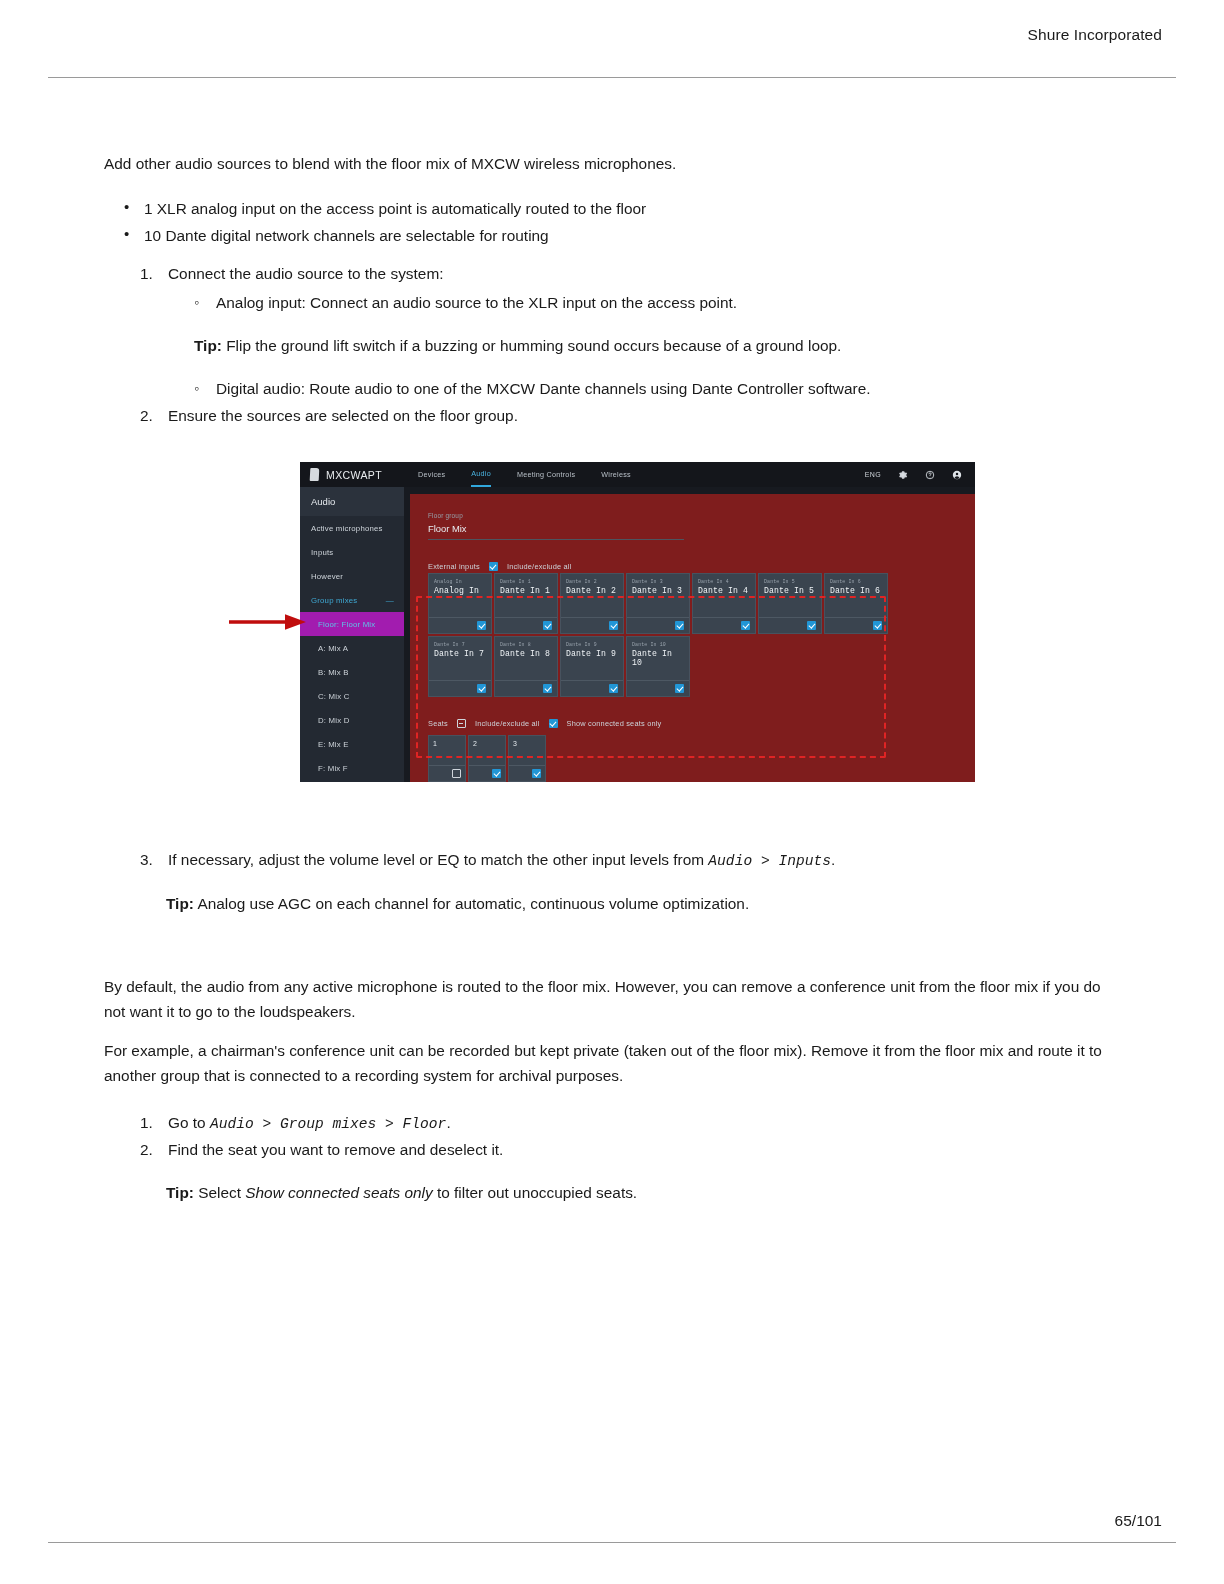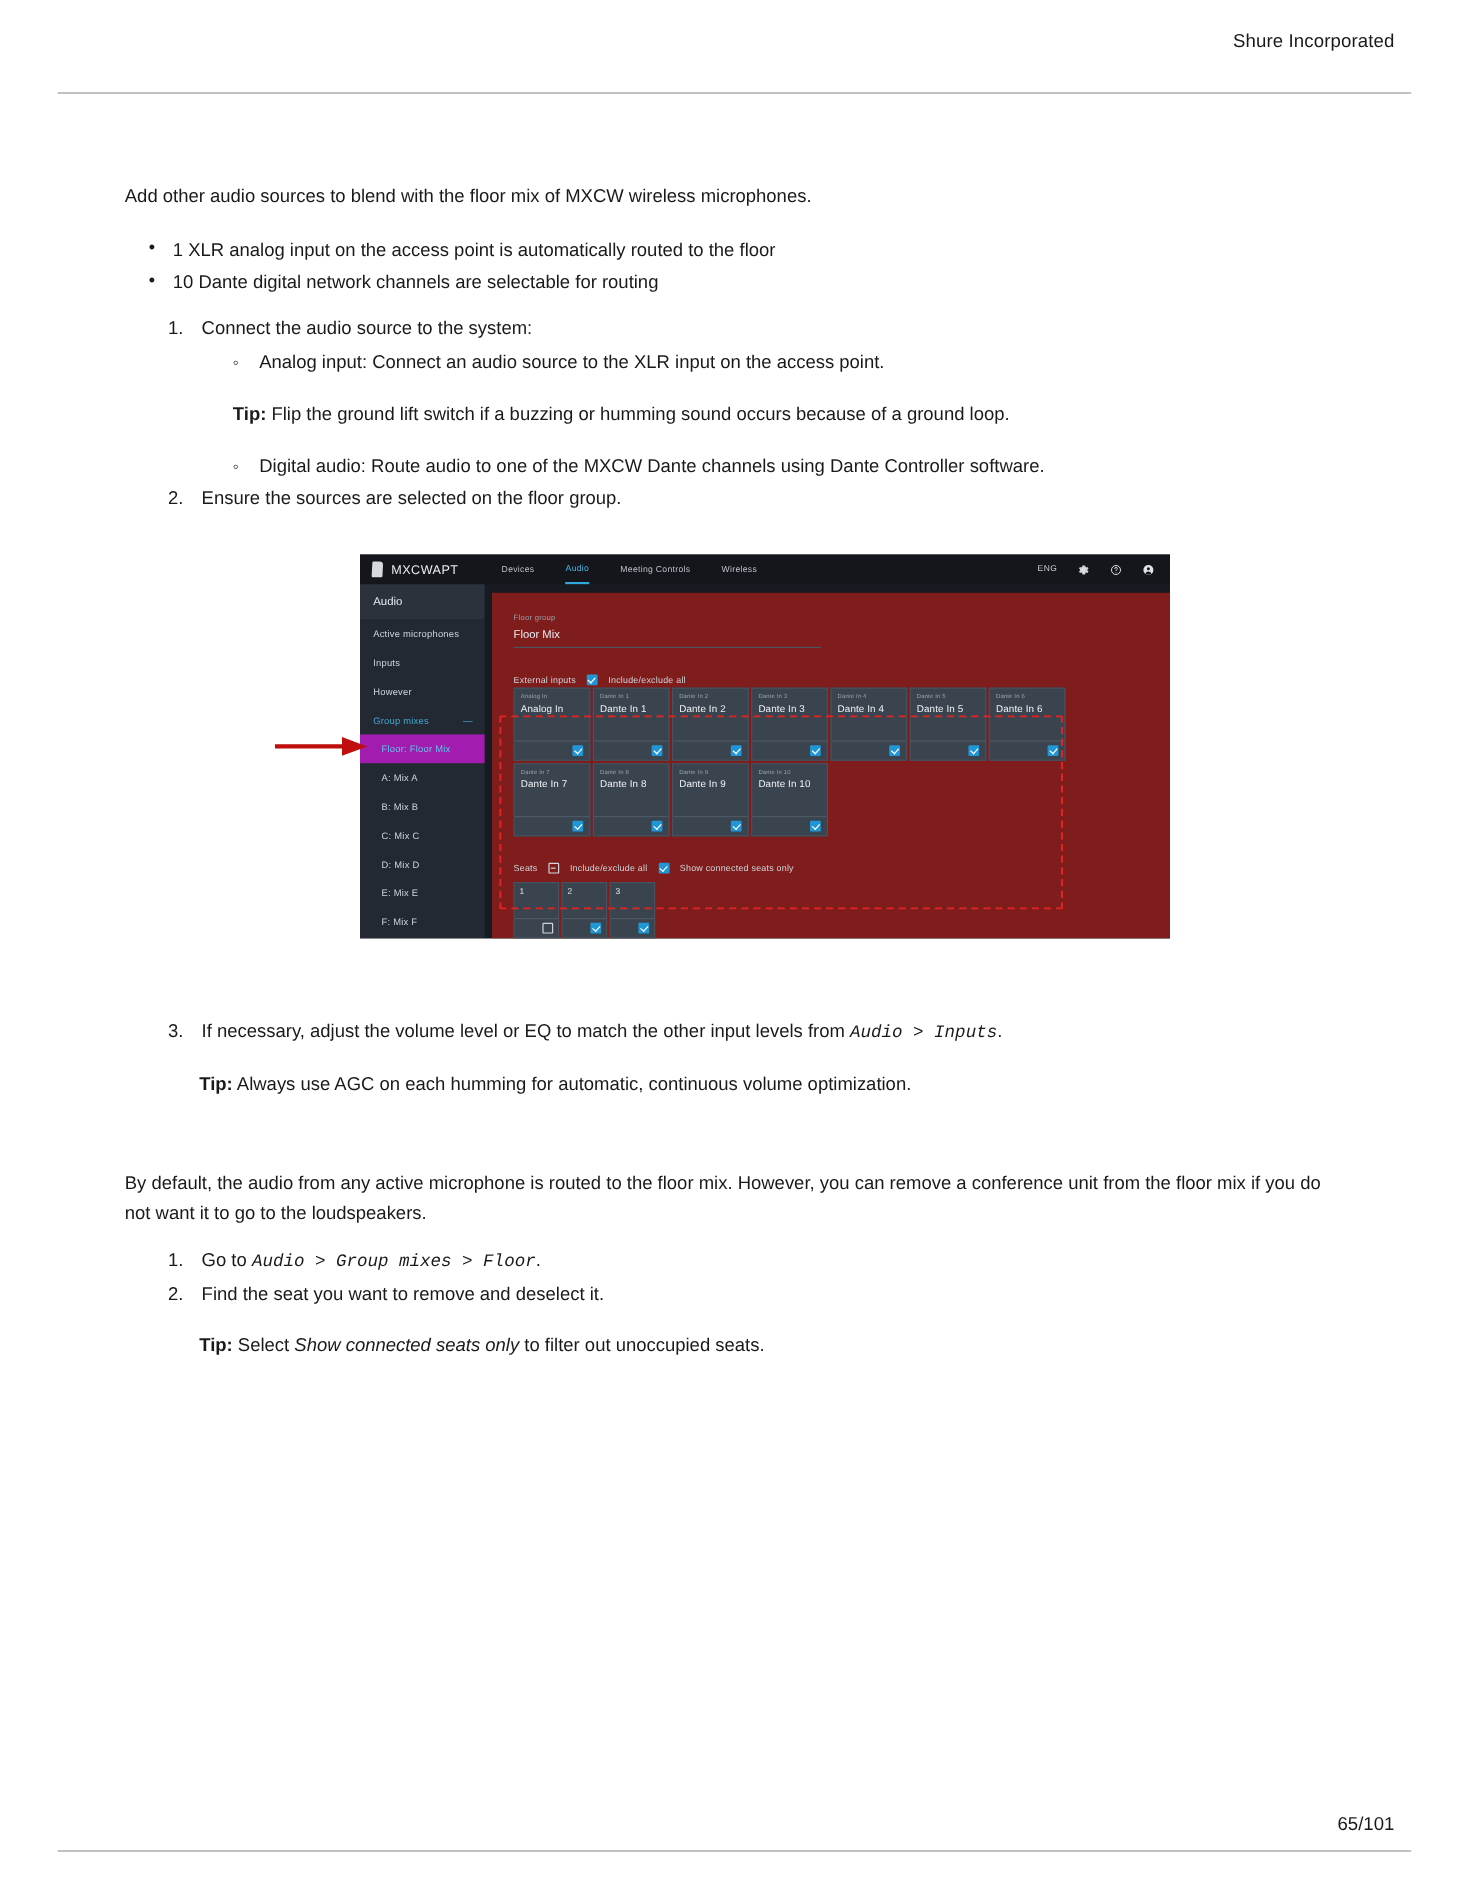--- a/index.html
+++ b/index.html
@@ -337,20 +337,21 @@
     width: 470px;
     height: 162px;
     border: 2px dashed #e02424;
     border-radius: 2px;
     pointer-events: none;
   }
 
   .cards-area {
     margin-top: 0;
     width: 470px;
+    font-family: Liberation Mono, monospace;
   }
   .cards-row {
     display: flex;
     gap: 2px;
     margin-bottom: 2px;
   }
   .chan-card {
     width: 64px;
     background: #3a444f;
     border: 1px solid #47525e;
@@ -649,26 +650,27 @@
 <div class="content" style="top:838px;">
 
   <ol class="steps start-at-3">
     <li>
       <span>If necessary, adjust the volume level or EQ to match the other input levels from </span><span class="mono-italic">Audio &gt; Inputs</span><span>.</span>
     </li>
   </ol>
 
   <p class="tip" style="margin-left:62px;">
     <span class="tip-label">Tip:</span>
-    <span>Always use AGC on each humming for automatic, continuous volume optimization.</span>
+    <span>Analog use AGC on each channel for automatic, continuous volume optimization.</span>
   </p>
 </div>
 
 <div class="content" style="top:975px;">
   <p class="lead" style="margin-bottom:14px;">By default, the audio from any active microphone is routed to the floor mix. However, you can remove a conference unit from the floor mix if you do not want it to go to the loudspeakers.</p>
+  <p class="lead" style="margin-bottom:22px;">For example, a chairman's conference unit can be recorded but kept private (taken out of the floor mix). Remove it from the floor mix and route it to another group that is connected to a recording system for archival purposes.</p>
 
   <ol class="steps">
     <li>
       <span>Go to </span><span class="mono-italic">Audio &gt; Group mixes &gt; Floor</span><span>.</span>
     </li>
     <li>Find the seat you want to remove and deselect it.</li>
   </ol>
 
   <p class="tip" style="margin-left:62px;">
     <span class="tip-label">Tip:</span>

